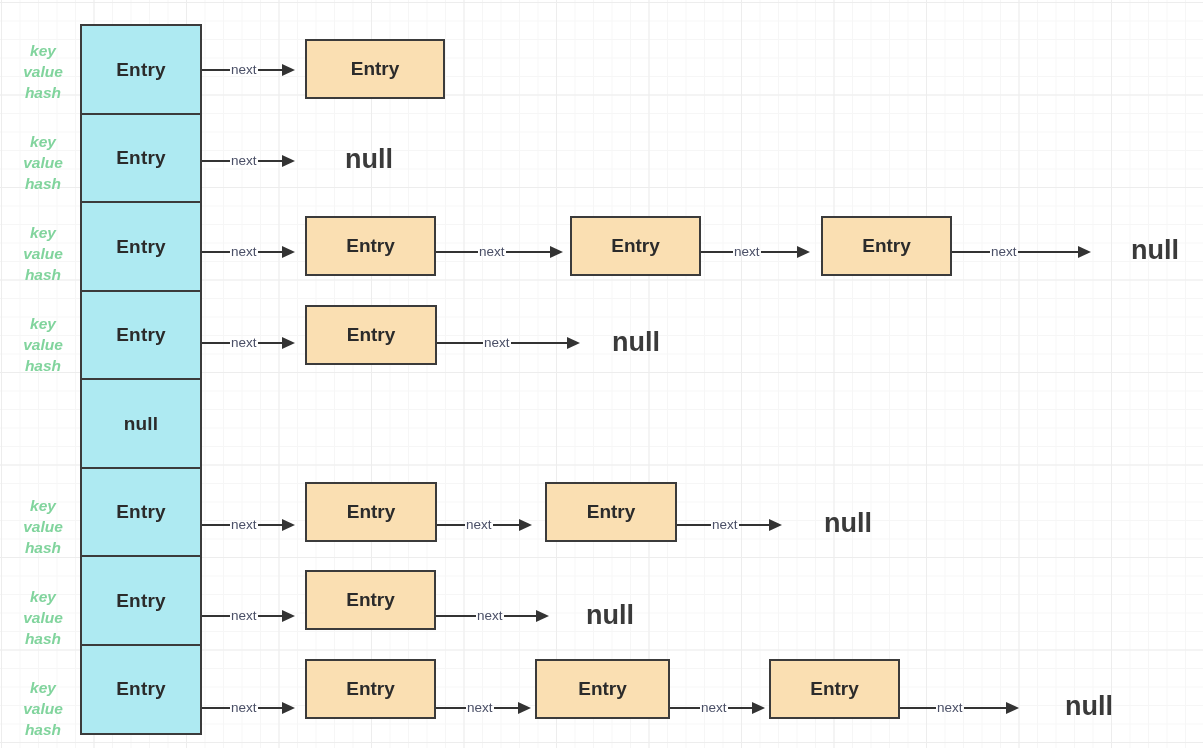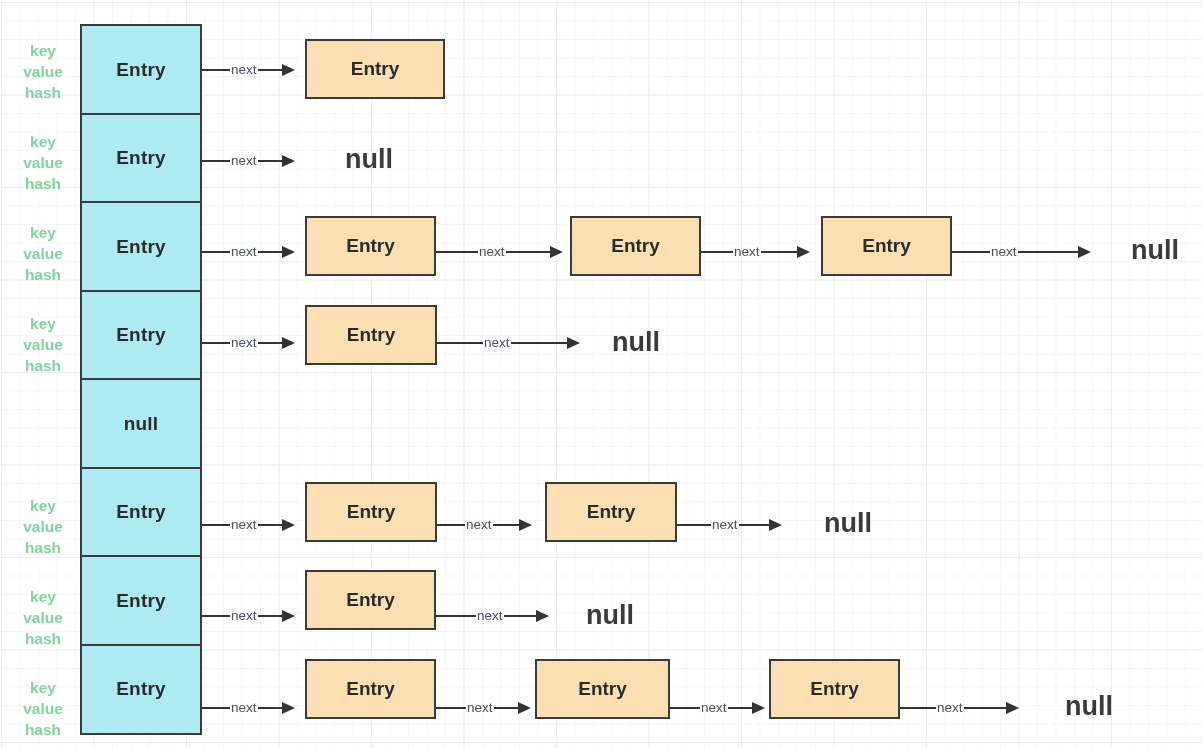--- a/index.html
+++ b/index.html
@@ -51,21 +51,21 @@
   .kvh {
     position: absolute;
     left: 14px;
     width: 58px;
     text-align: center;
     color: #81d49d;
     font-size: 15.5px;
     font-weight: bold;
     line-height: 21px;
   }
-  .kvh span { display: block; }
+  .kvh span { display: block; font-style: italic; }
 
   
   .entry-node {
     position: absolute;
     box-sizing: border-box;
     height: 60px;
     background: #fadfb2;
     border: 2.5px solid #3b3b3b;
     display: flex;
     align-items: center;

